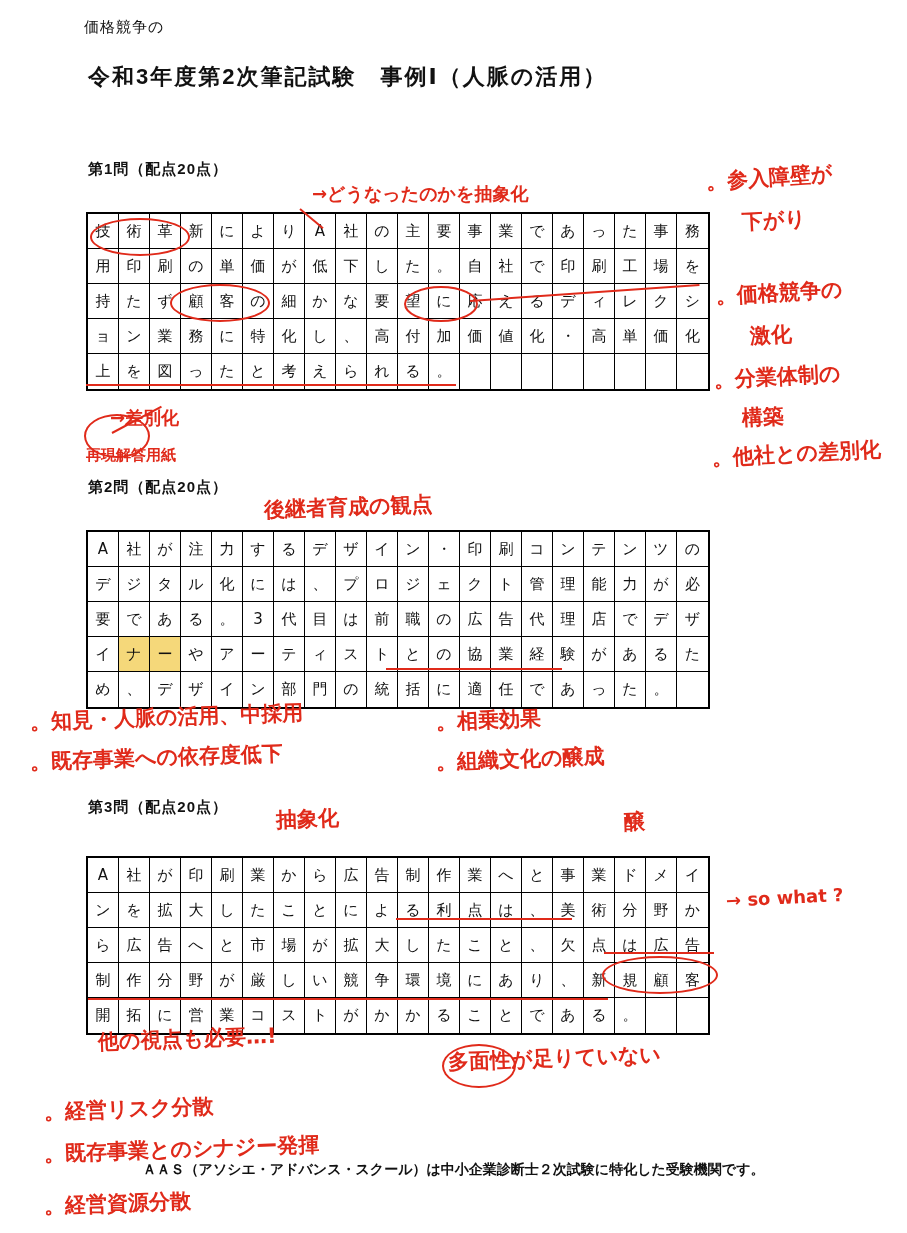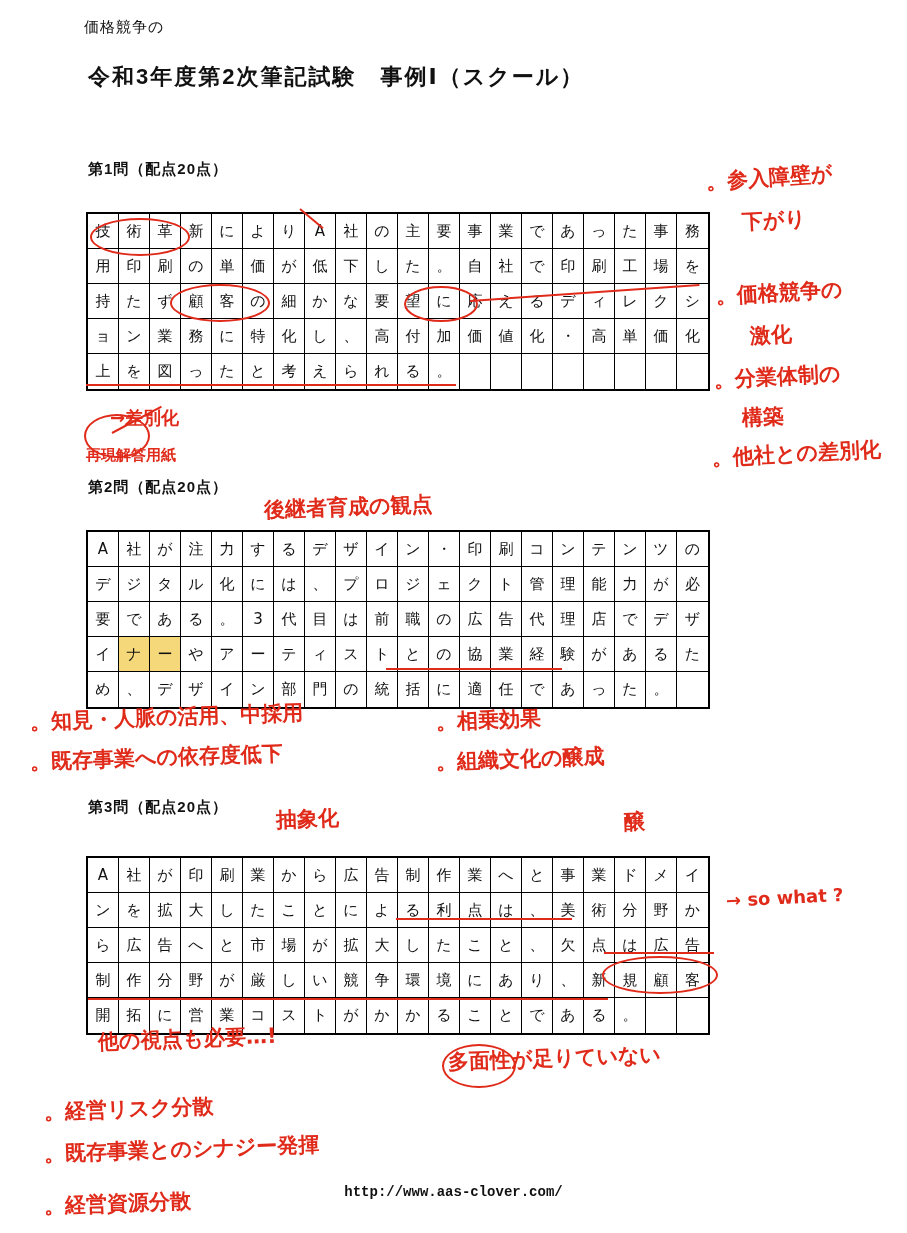--- a/index.html
+++ b/index.html
@@ -55,21 +55,21 @@
     position:absolute;left:0;right:0;top:1184px;text-align:center;
     font-size:14px;font-weight:bold;font-family:"Liberation Mono",monospace;
   }
 </style>
 </head>
 <body>
 
 <div class="page">
 
   <div class="hdr-small">価格競争の</div>
-  <div class="doc-title">令和3年度第2次筆記試験　事例Ⅰ（スクール）</div>
+  <div class="doc-title">令和3年度第2次筆記試験　事例Ⅰ（人脈の活用）</div>
 
   <div class="q-label" style="left:88px;top:160px;">第1問（配点20点）</div>
   <div class="grid" id="grid-q1" style="left:86px;top:212px;">
       <div class="row">
         <div class="cell" style="width: 31px; height: 35px;">技</div>
         <div class="cell" style="width: 31px; height: 35px;">術</div>
         <div class="cell" style="width: 31px; height: 35px;">革</div>
         <div class="cell" style="width: 31px; height: 35px;">新</div>
         <div class="cell" style="width: 31px; height: 35px;">に</div>
         <div class="cell" style="width: 31px; height: 35px;">よ</div>
@@ -171,20 +171,21 @@
         <div class="cell" style="width: 31px; height: 35px;"></div>
         <div class="cell" style="width: 31px; height: 35px;"></div>
         <div class="cell" style="width: 31px; height: 35px;"></div>
         <div class="cell" style="width: 31px; height: 35px;"></div>
         <div class="cell" style="width: 31px; height: 35px;"></div>
         <div class="cell" style="width: 31px; height: 35px;"></div>
         <div class="cell" style="width: 31px; height: 35px;"></div>
       </div>
     </div>
 
+  <div class="ann md" style="left:312px;top:182px;">→どうなったのかを抽象化</div>
   <div class="ann lg" style="left:706px;top:168px;transform:rotate(-4deg);">。参入障壁が</div>
   <div class="ann lg" style="left:742px;top:208px;transform:rotate(-3deg);">下がり</div>
   <div class="ann lg" style="left:716px;top:282px;transform:rotate(-3deg);">。価格競争の</div>
   <div class="ann lg" style="left:750px;top:322px;transform:rotate(-3deg);">激化</div>
   <div class="ann lg" style="left:714px;top:366px;transform:rotate(-3deg);">。分業体制の</div>
   <div class="ann lg" style="left:742px;top:404px;transform:rotate(-3deg);">構築</div>
   <div class="ann lg" style="left:712px;top:444px;transform:rotate(-3deg);">。他社との差別化</div>
   <div class="ann md" style="left:110px;top:406px;">→差別化</div>
   <div class="ann sm" style="left:86px;top:446px;">再現解答用紙</div>
 
@@ -440,15 +441,15 @@
   <div class="ann lg" style="left:44px;top:1098px;transform:rotate(-2deg);">。経営リスク分散</div>
   <div class="ann lg" style="left:44px;top:1140px;transform:rotate(-2deg);">。既存事業とのシナジー発揮</div>
   <div class="ann lg" style="left:44px;top:1192px;transform:rotate(-2deg);">。経営資源分散</div>
 
   <div class="uline" style="left:396px;top:918px;width:176px;"></div>
   <div class="uline" style="left:604px;top:952px;width:110px;"></div>
   <div class="ell" style="left:602px;top:956px;width:112px;height:34px;"></div>
   <div class="uline" style="left:88px;top:998px;width:520px;"></div>
   <div class="ell" style="left:442px;top:1044px;width:70px;height:40px;"></div>
 
-  <div class="footer2">http://www.aas-clover.com/</div>
+  <div class="footer1">ＡＡＳ（アソシエ・アドバンス・スクール）は中小企業診断士２次試験に特化した受験機関です。</div>
 
 </div>
 
 </body></html>

